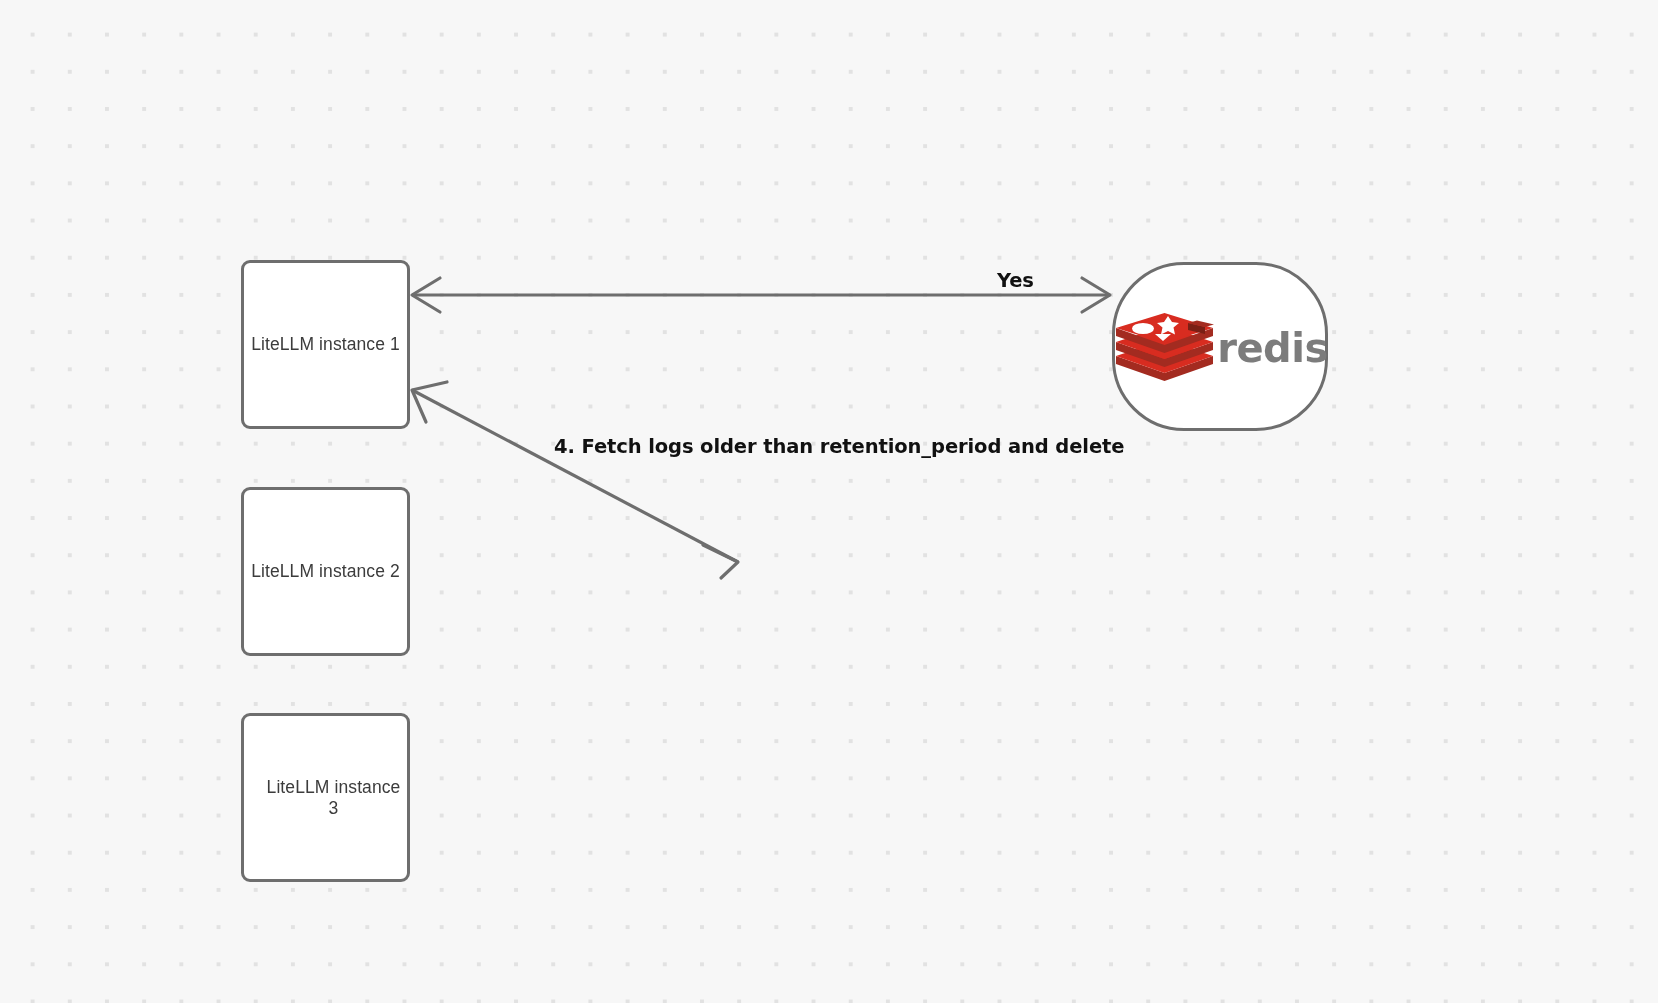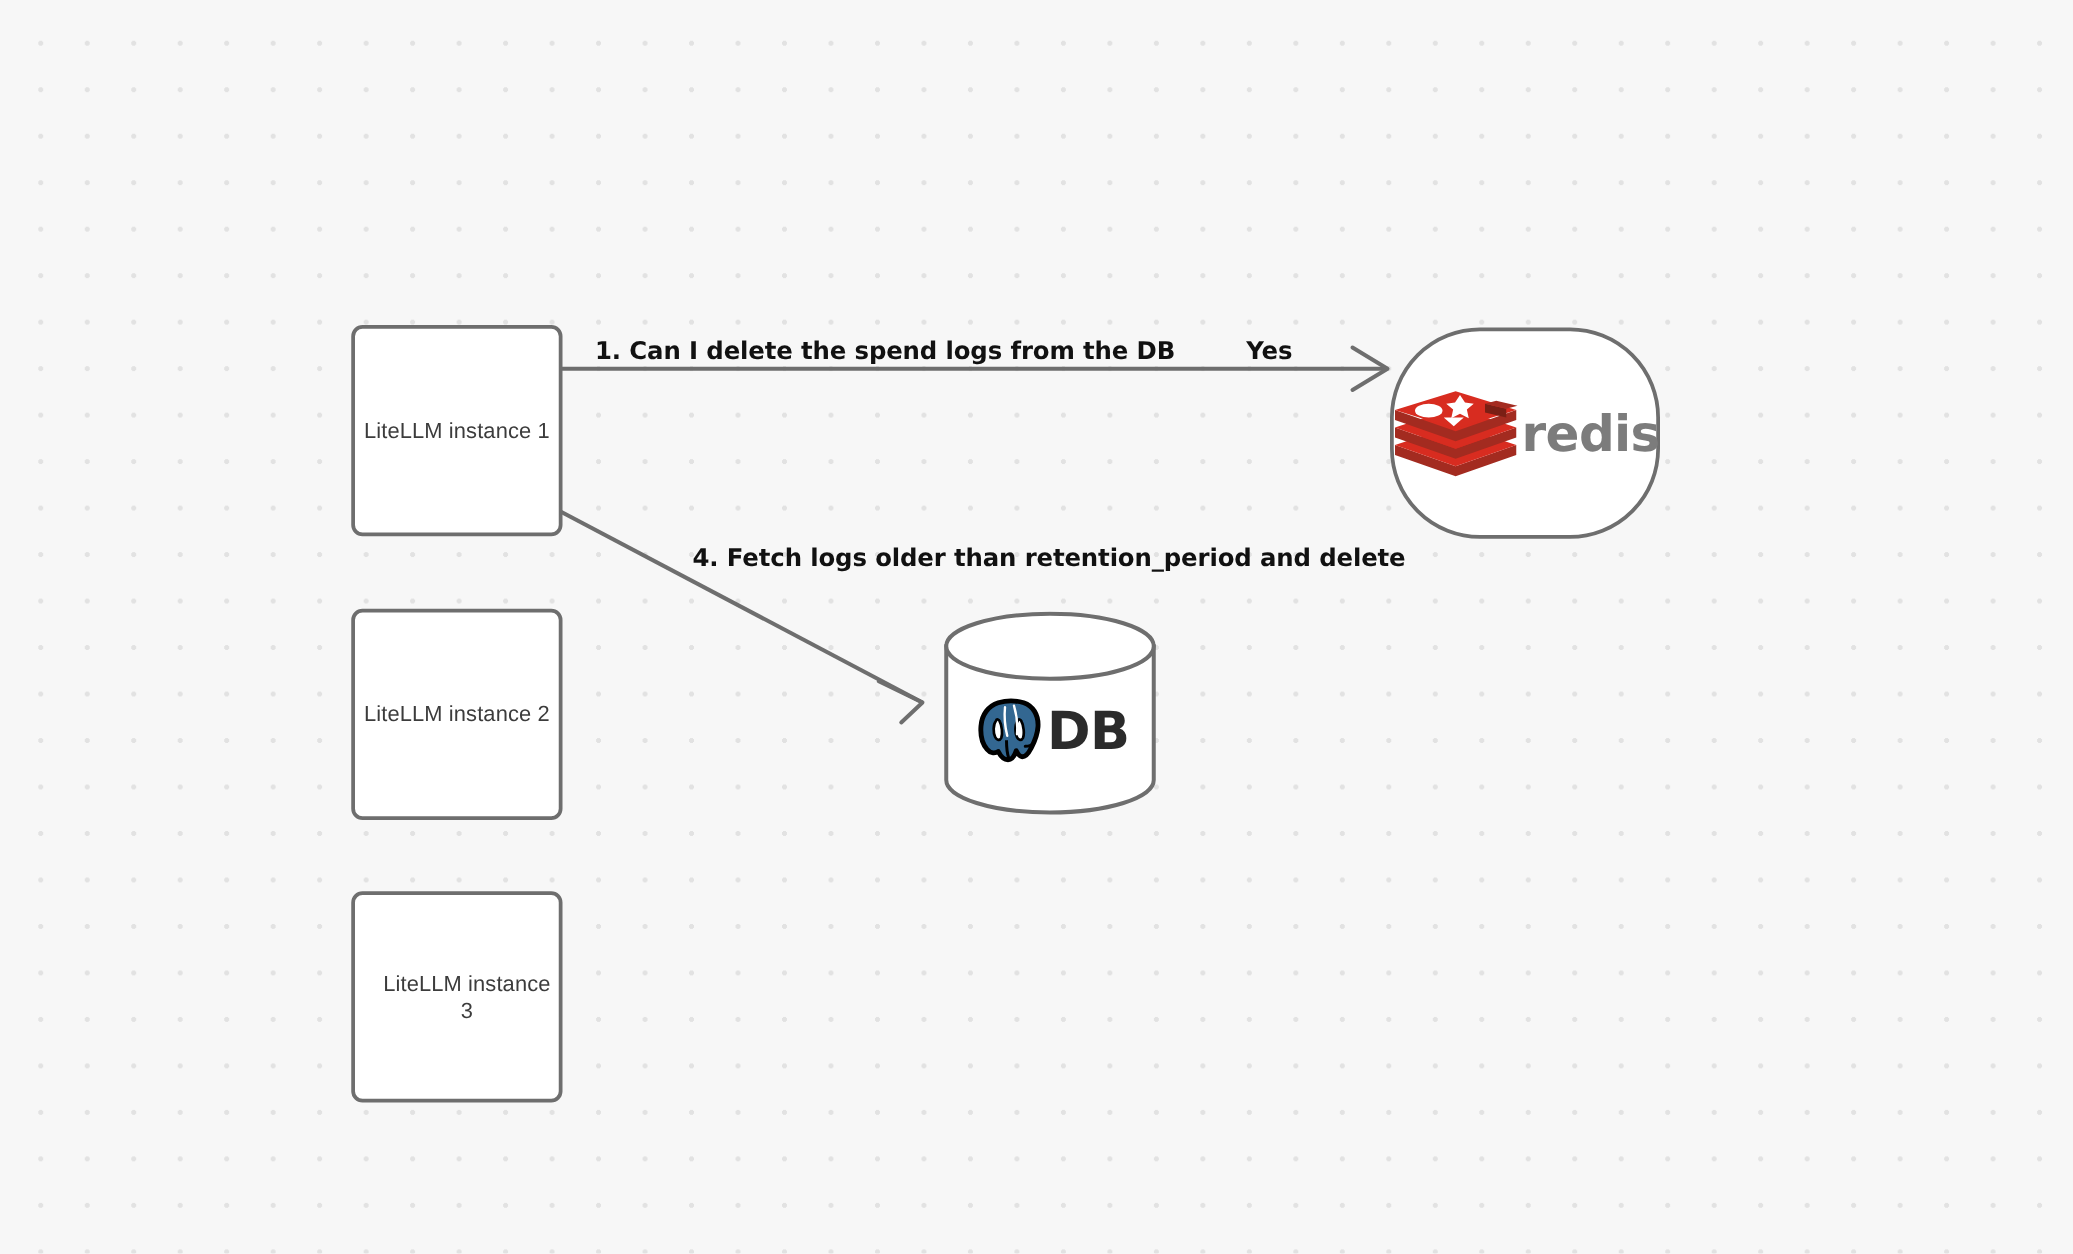--- a/index.html
+++ b/index.html
@@ -34,21 +34,20 @@
   }
   .node-box {
     position: absolute;
     background: #ffffff;
     border: 3.2px solid #6e6e6e;
     border-radius: 9px;
     box-sizing: border-box;
     display: flex;
     align-items: center;
     justify-content: center;
-    margin-left: 40px;
   }
   .node-box-label {
     font-size: 17.5px;
     color: #3c3c3c;
     font-family: "Liberation Sans", sans-serif;
     letter-spacing: 0.1px;
     text-align: center;
   }
   
   #redis-node {
@@ -177,45 +176,17 @@
         <path d="M112 8 L120 20 L134 22 L123 31 L126 45 L112 38 L98 45 L101 31 L90 22 L104 20 Z" fill="#ffffff"></path>
         <path d="M86 44 L118 44 L102 58 Z" fill="#ffffff"></path>
 
         <path d="M152 22 L186 30 L186 44 L152 36 Z" fill="#7a1f15"></path>
         <path d="M152 22 L170 17 L204 25 L186 30 Z" fill="#a32b20"></path>
       </svg>
       <div id="redis-wordmark">redis</div>
     </div>
   </div>
 
-  <div id="db-node">
-    <svg width="172" height="163" viewBox="0 0 172 163" xmlns="http://www.w3.org/2000/svg">
-      <path d="M3 28 L3 135 A83 26 0 0 0 169 135 L169 28 Z" fill="#ffffff" stroke="#6e6e6e" stroke-width="3.2"></path>
-      <ellipse cx="86" cy="28" rx="83" ry="26" fill="#ffffff" stroke="#6e6e6e" stroke-width="3.2"></ellipse>
-    </svg>
-    <div id="db-inner-label">
-      <svg width="60" height="60" viewBox="0 0 100 100" xmlns="http://www.w3.org/2000/svg">
-        <g stroke="#000000" stroke-width="6.5" stroke-linejoin="round" stroke-linecap="round" fill="#336791">
-          <path d="M70 12 C82 16 90 28 89 44 C88 58 83 66 79 74 C76 80 73 84 68 84
-                   C64 84 62 80 60 76 C58 82 55 88 49 88 C43 88 39 83 36 77
-                   C31 80 25 79 21 74 C15 67 12 55 13 43 C14 28 23 16 36 12
-                   C46 9 60 9 70 12 Z"></path>
-        </g>
-        <g fill="#ffffff" stroke="#000000" stroke-width="3.6" stroke-linejoin="round">
-          <path d="M33 36 C29 41 29 52 32 58 C34 62 38 63 40 59 C42 54 41 42 38 37 C37 34 34 33 33 36 Z"></path>
-          <path d="M62 36 C58 41 58 52 61 58 C63 62 67 63 69 59 C71 54 70 42 67 37 C66 34 63 33 62 36 Z"></path>
-        </g>
-        <g fill="none" stroke="#ffffff" stroke-width="3.2" stroke-linecap="round">
-          <path d="M45 18 C44 28 45 44 48 56"></path>
-          <path d="M57 16 C60 26 62 42 61 54"></path>
-        </g>
-        <path d="M47 62 C47 72 48 80 50 86" fill="none" stroke="#000000" stroke-width="4"></path>
-        <path d="M72 70 C78 70 82 68 84 65" fill="none" stroke="#000000" stroke-width="4" stroke-linecap="round"></path>
-      </svg>
-      <span id="db-text">DB</span>
-    </div>
-  </div>
 
-  <div class="edge-label" id="edge1-label">1.  Can I delete the spend logs from the DB</div>
   <div class="edge-label" id="edge1-answer">Yes</div>
   <div class="edge-label" id="edge2-label">4.  Fetch logs older than retention_period and delete</div>
 
 </div>
 
 </body></html>

